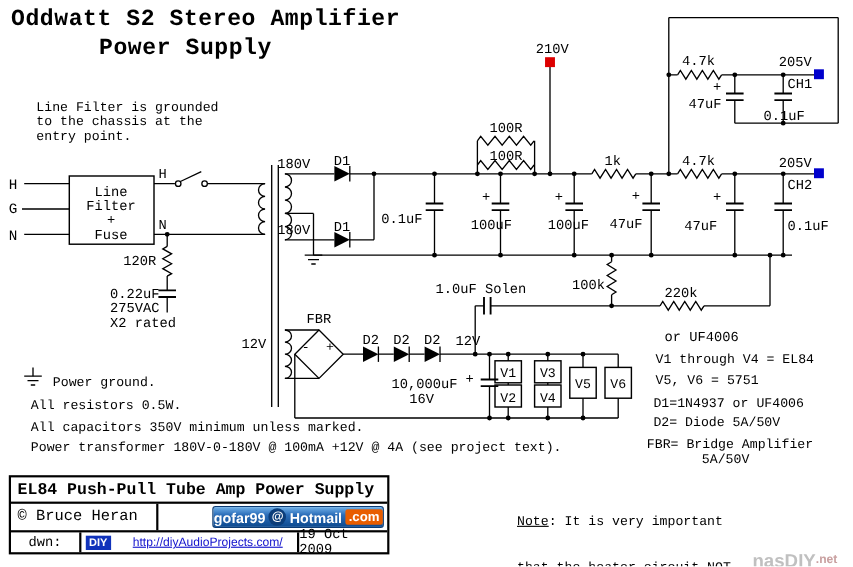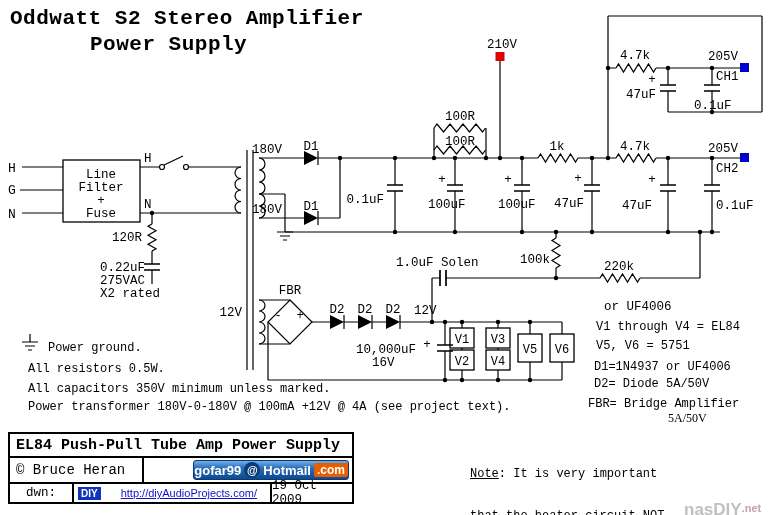--- a/index.html
+++ b/index.html
@@ -242,32 +242,37 @@
   <text class="end" x="550" y="263">100k</text>
   <text x="604" y="270">220k</text>
   <text x="604" y="310">or UF4006</text>
 </svg>
 
 <div class="abs title">
   <div>Oddwatt S2 Stereo Amplifier</div>
   <div class="l2">Power Supply</div>
 </div>
 
+<div class="abs note-lf">
+  <div>Line Filter is grounded</div>
+  <div>to the chassis at the</div>
+  <div>entry point.</div>
+</div>
 
 <div class="abs note-sm" style="left:48px;top:341px;">Power ground.</div>
 <div class="abs note-sm" style="left:28px;top:362px;">All resistors 0.5W.</div>
 <div class="abs note-sm" style="left:28px;top:382px;">All capacitors 350V minimum unless marked.</div>
 <div class="abs note-sm" style="left:28px;top:400px;">Power transformer 180V-0-180V @ 100mA +12V @ 4A (see project text).</div>
 
 <div class="abs legend-line" style="left:596px;top:320px;">V1 through V4 = EL84</div>
 <div class="abs legend-line" style="left:596px;top:339px;">V5, V6 = 5751</div>
 <div class="abs legend-line" style="left:594px;top:360px;">D1=1N4937 or UF4006</div>
 <div class="abs legend-line" style="left:594px;top:377px;">D2= Diode 5A/50V</div>
 <div class="abs legend-line" style="left:588px;top:397px;">FBR= Bridge Amplifier</div>
-<div class="abs legend-line" style="left:668px;top:411px;font-family:Liberation Serif, serif;">5A/50V</div>
+<div class="abs legend-line" style="left:638px;top:411px;">5A/50V</div>
 
 <div class="abs warning">
   <div><span class="u">Note</span><span>: It is very important</span></div>
   <div><span>that the heater circuit </span><span class="u">NOT</span></div>
   
   
 </div>
 
 <div class="abs watermark">
   <span>nasDIY</span><span class="net">.net</span>

